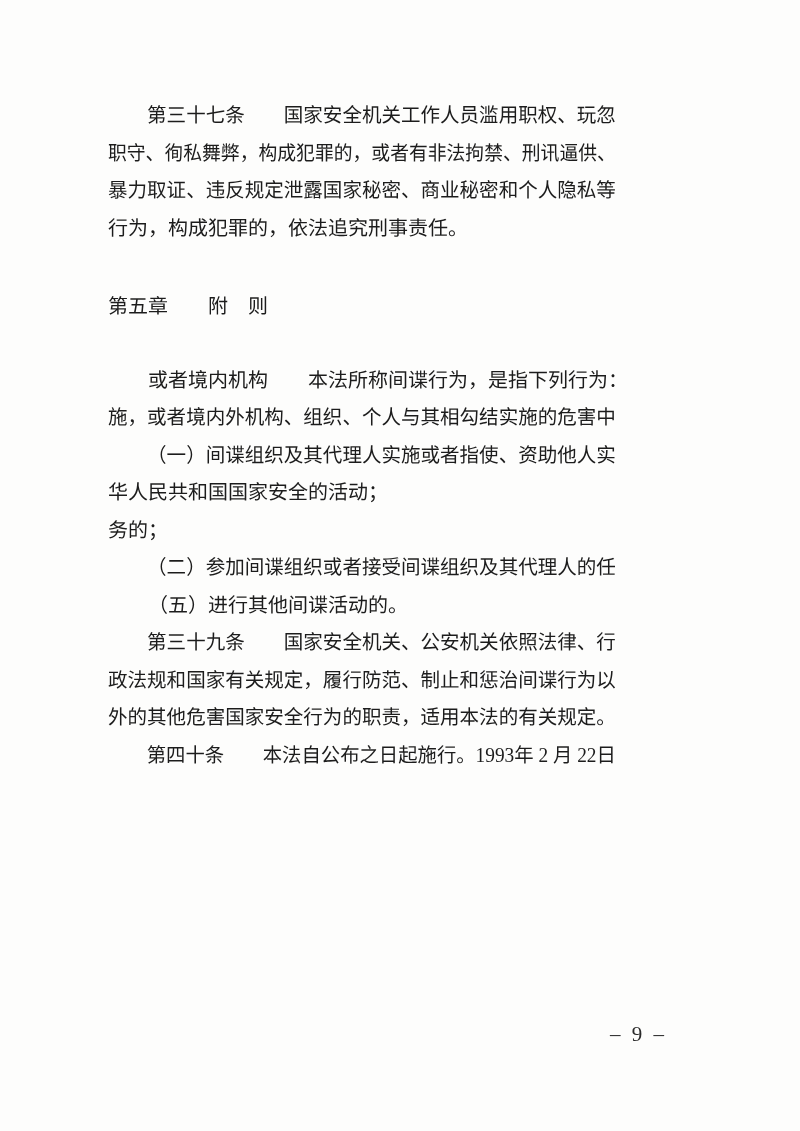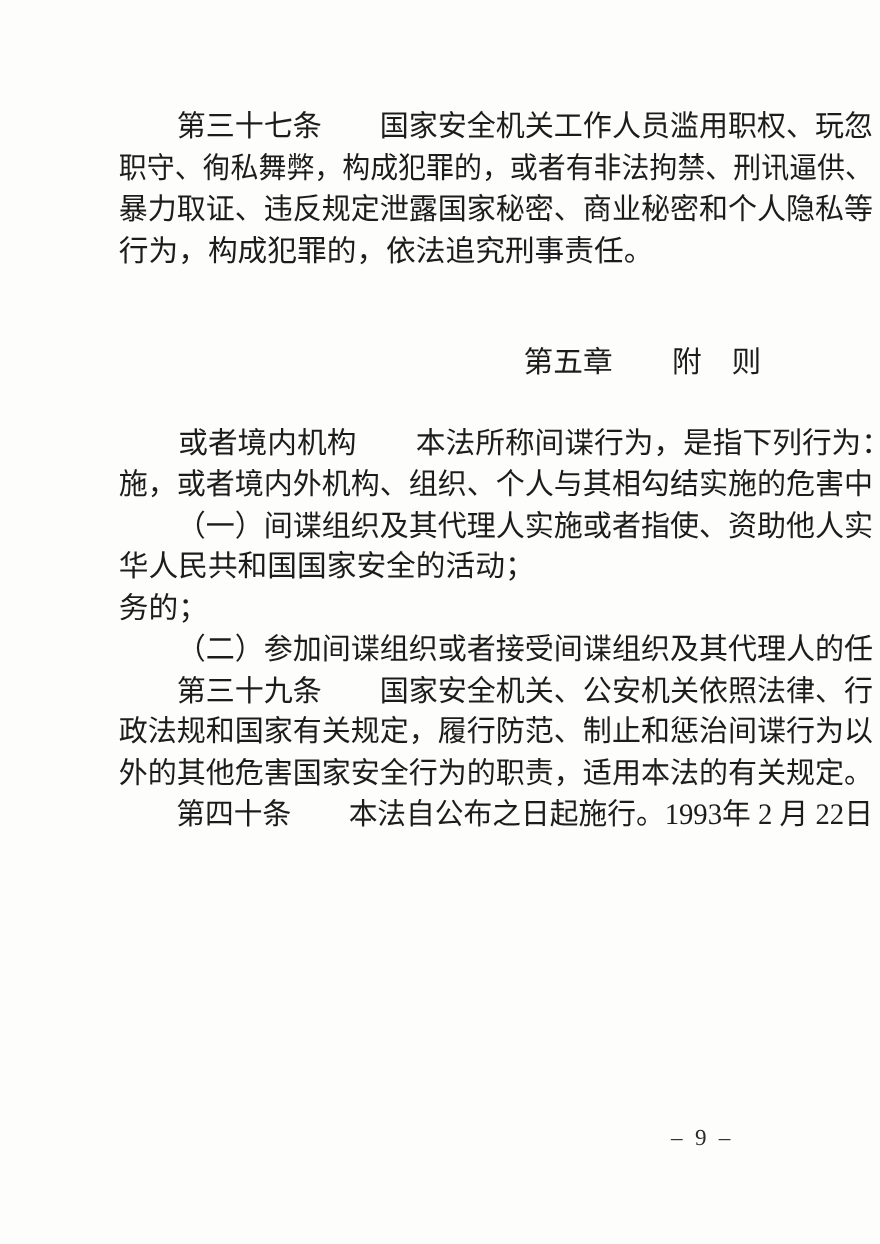--- a/index.html
+++ b/index.html
@@ -15,41 +15,41 @@
     background: #fdfdfc;
     overflow: hidden;
     font-family: "Liberation Serif", "DejaVu Serif", serif;
     color: #1c1c1c;
   }
   .text-block {
     position: absolute;
     left: 108px;
     top: 97px;
     width: 584px;
-    font-size: 27px;
+    font-size: 20px;
     line-height: 37.5px;
   }
   .tline {
     height: 37.5px;
     white-space: nowrap;
     overflow: visible;
   }
   .tline > span {
     display: inline-block;
     white-space: nowrap;
     transform-origin: 0 50%;
   }
   .ind {
     padding-left: 2em;
   }
   .chapter-heading {
-    margin-top: 64px;
+    margin-top: 41px;
     margin-bottom: 36px;
     height: 37.5px;
-    text-align: right;
+    text-align: left;
     white-space: nowrap;
   }
   .page-number {
     position: absolute;
     top: 1022px;
     right: 133px;
     font-size: 21px;
     line-height: 24px;
     letter-spacing: 3px;
     color: #2a2a2a;
@@ -83,20 +83,23 @@
       <div class="tline"><span class="end">华人民共和国国家安全的活动；</span></div>
     </div>
 
     <div>
       <div class="tline"><span class="end">务的；</span></div>
       <div class="tline"><span class="ind fit" style="transform: scaleX(0.976589);">（二）参加间谍组织或者接受间谍组织及其代理人的任</span></div>
     </div>
 
 
 
+    <div>
+      <div class="tline"><span class="ind end">（五）进行其他间谍活动的。</span></div>
+    </div>
 
     <div>
       <div class="tline"><span class="ind fit" style="transform: scaleX(0.976589);">第三十九条　　国家安全机关、公安机关依照法律、行</span></div>
       <div class="tline"><span class="fit" style="transform: scaleX(0.976589);">政法规和国家有关规定，履行防范、制止和惩治间谍行为以</span></div>
       <div class="tline"><span class="fit" style="transform: scaleX(0.976589);">外的其他危害国家安全行为的职责，适用本法的有关规定。</span></div>
     </div>
 
     <div>
       <div class="tline"><span class="ind fit" style="transform: scaleX(0.967288);">第四十条　　本法自公布之日起施行。1993年 2 月 22日</span></div>
     </div>

